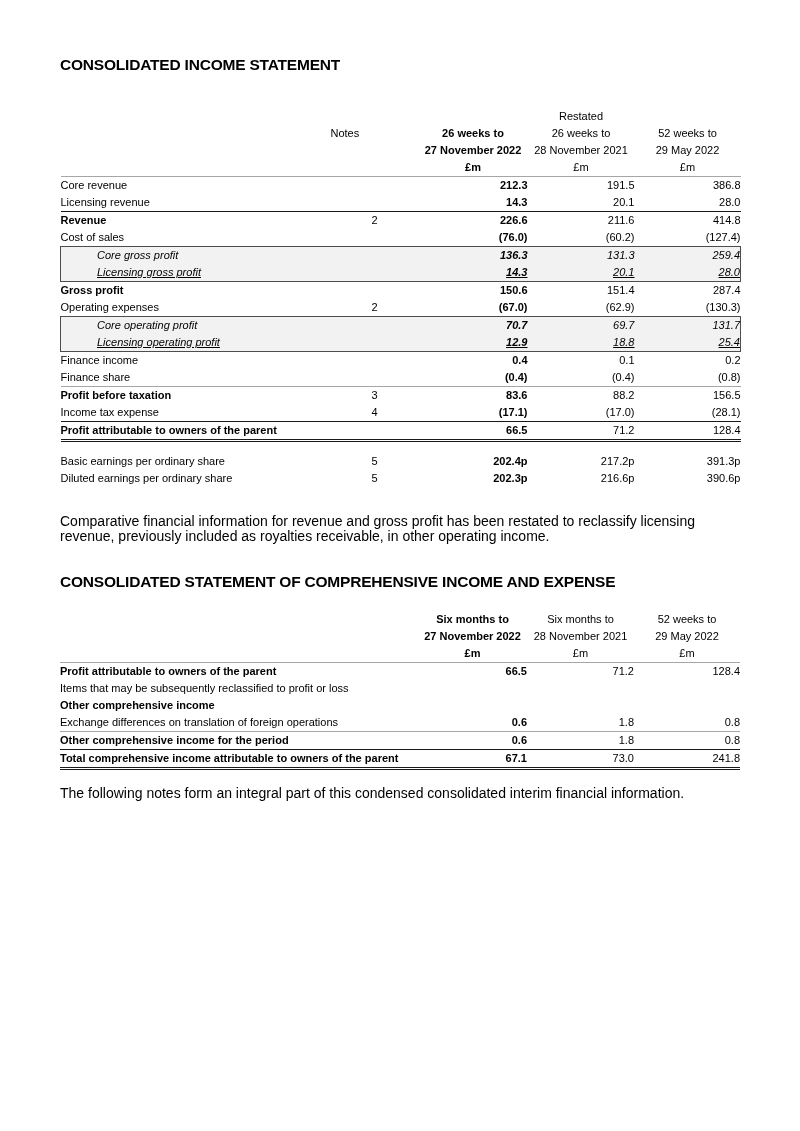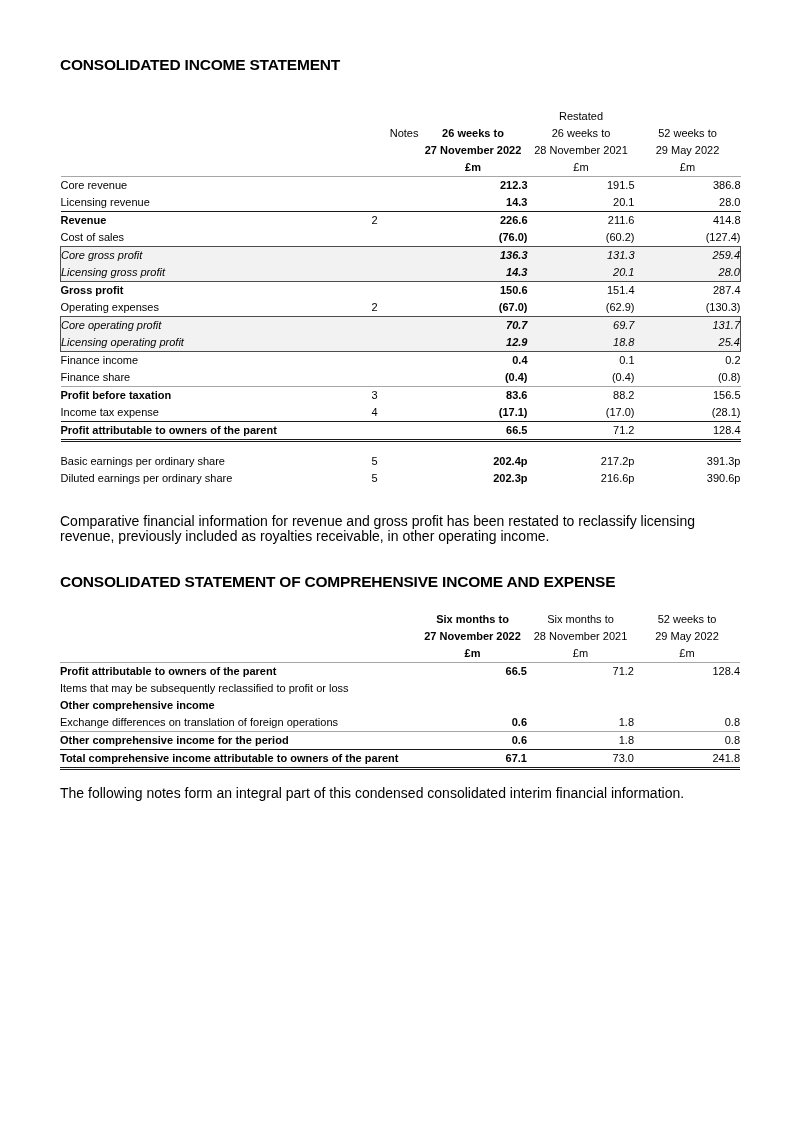--- a/index.html
+++ b/index.html
@@ -63,36 +63,36 @@
     border-top: 1.3px solid #1a1a1a;
     border-bottom: 3.4px double #1a1a1a;
   }
   tr.spacer > td { height: 11px; line-height: 11px; border: none; }
 
   
   tr.shade > td {
     background: #f2f2f2;
   }
   tr.shade-first > td { border-top: 0.9px solid #4d4d4d; }
-  tr.shade-last  > td { border-bottom: 0.9px solid #4d4d4d; }
-  tr.shade > td.edge-l { border-left: 0.9px solid #4d4d4d; }
+  tr.shade-last  > td { border-bottom: 0.9px solid #4d4d4d; text-decoration: underline; }
+  tr.shade > td.edge-l { border-left: 0.9px solid #4d4d4d; padding-left: 36px; }
   tr.shade > td.edge-r { border-right: 0.9px solid #4d4d4d; }
   td.shade-num {
     text-align: right;
     padding-right: 26px;
   }
   
   td.hd {
     text-align: center;
     padding-right: 1px;
     line-height: 15px;
     height: 15px;
   }
   td.hd-notes {
-    text-align: right;
+    text-align: left;
     line-height: 15px;
     height: 15px;
   }
   .note-para {
     font-size: 14px;
     line-height: 14.5px;
     width: 672px;
     margin: 0;
   }
   .gap-a { height: 34px; }

